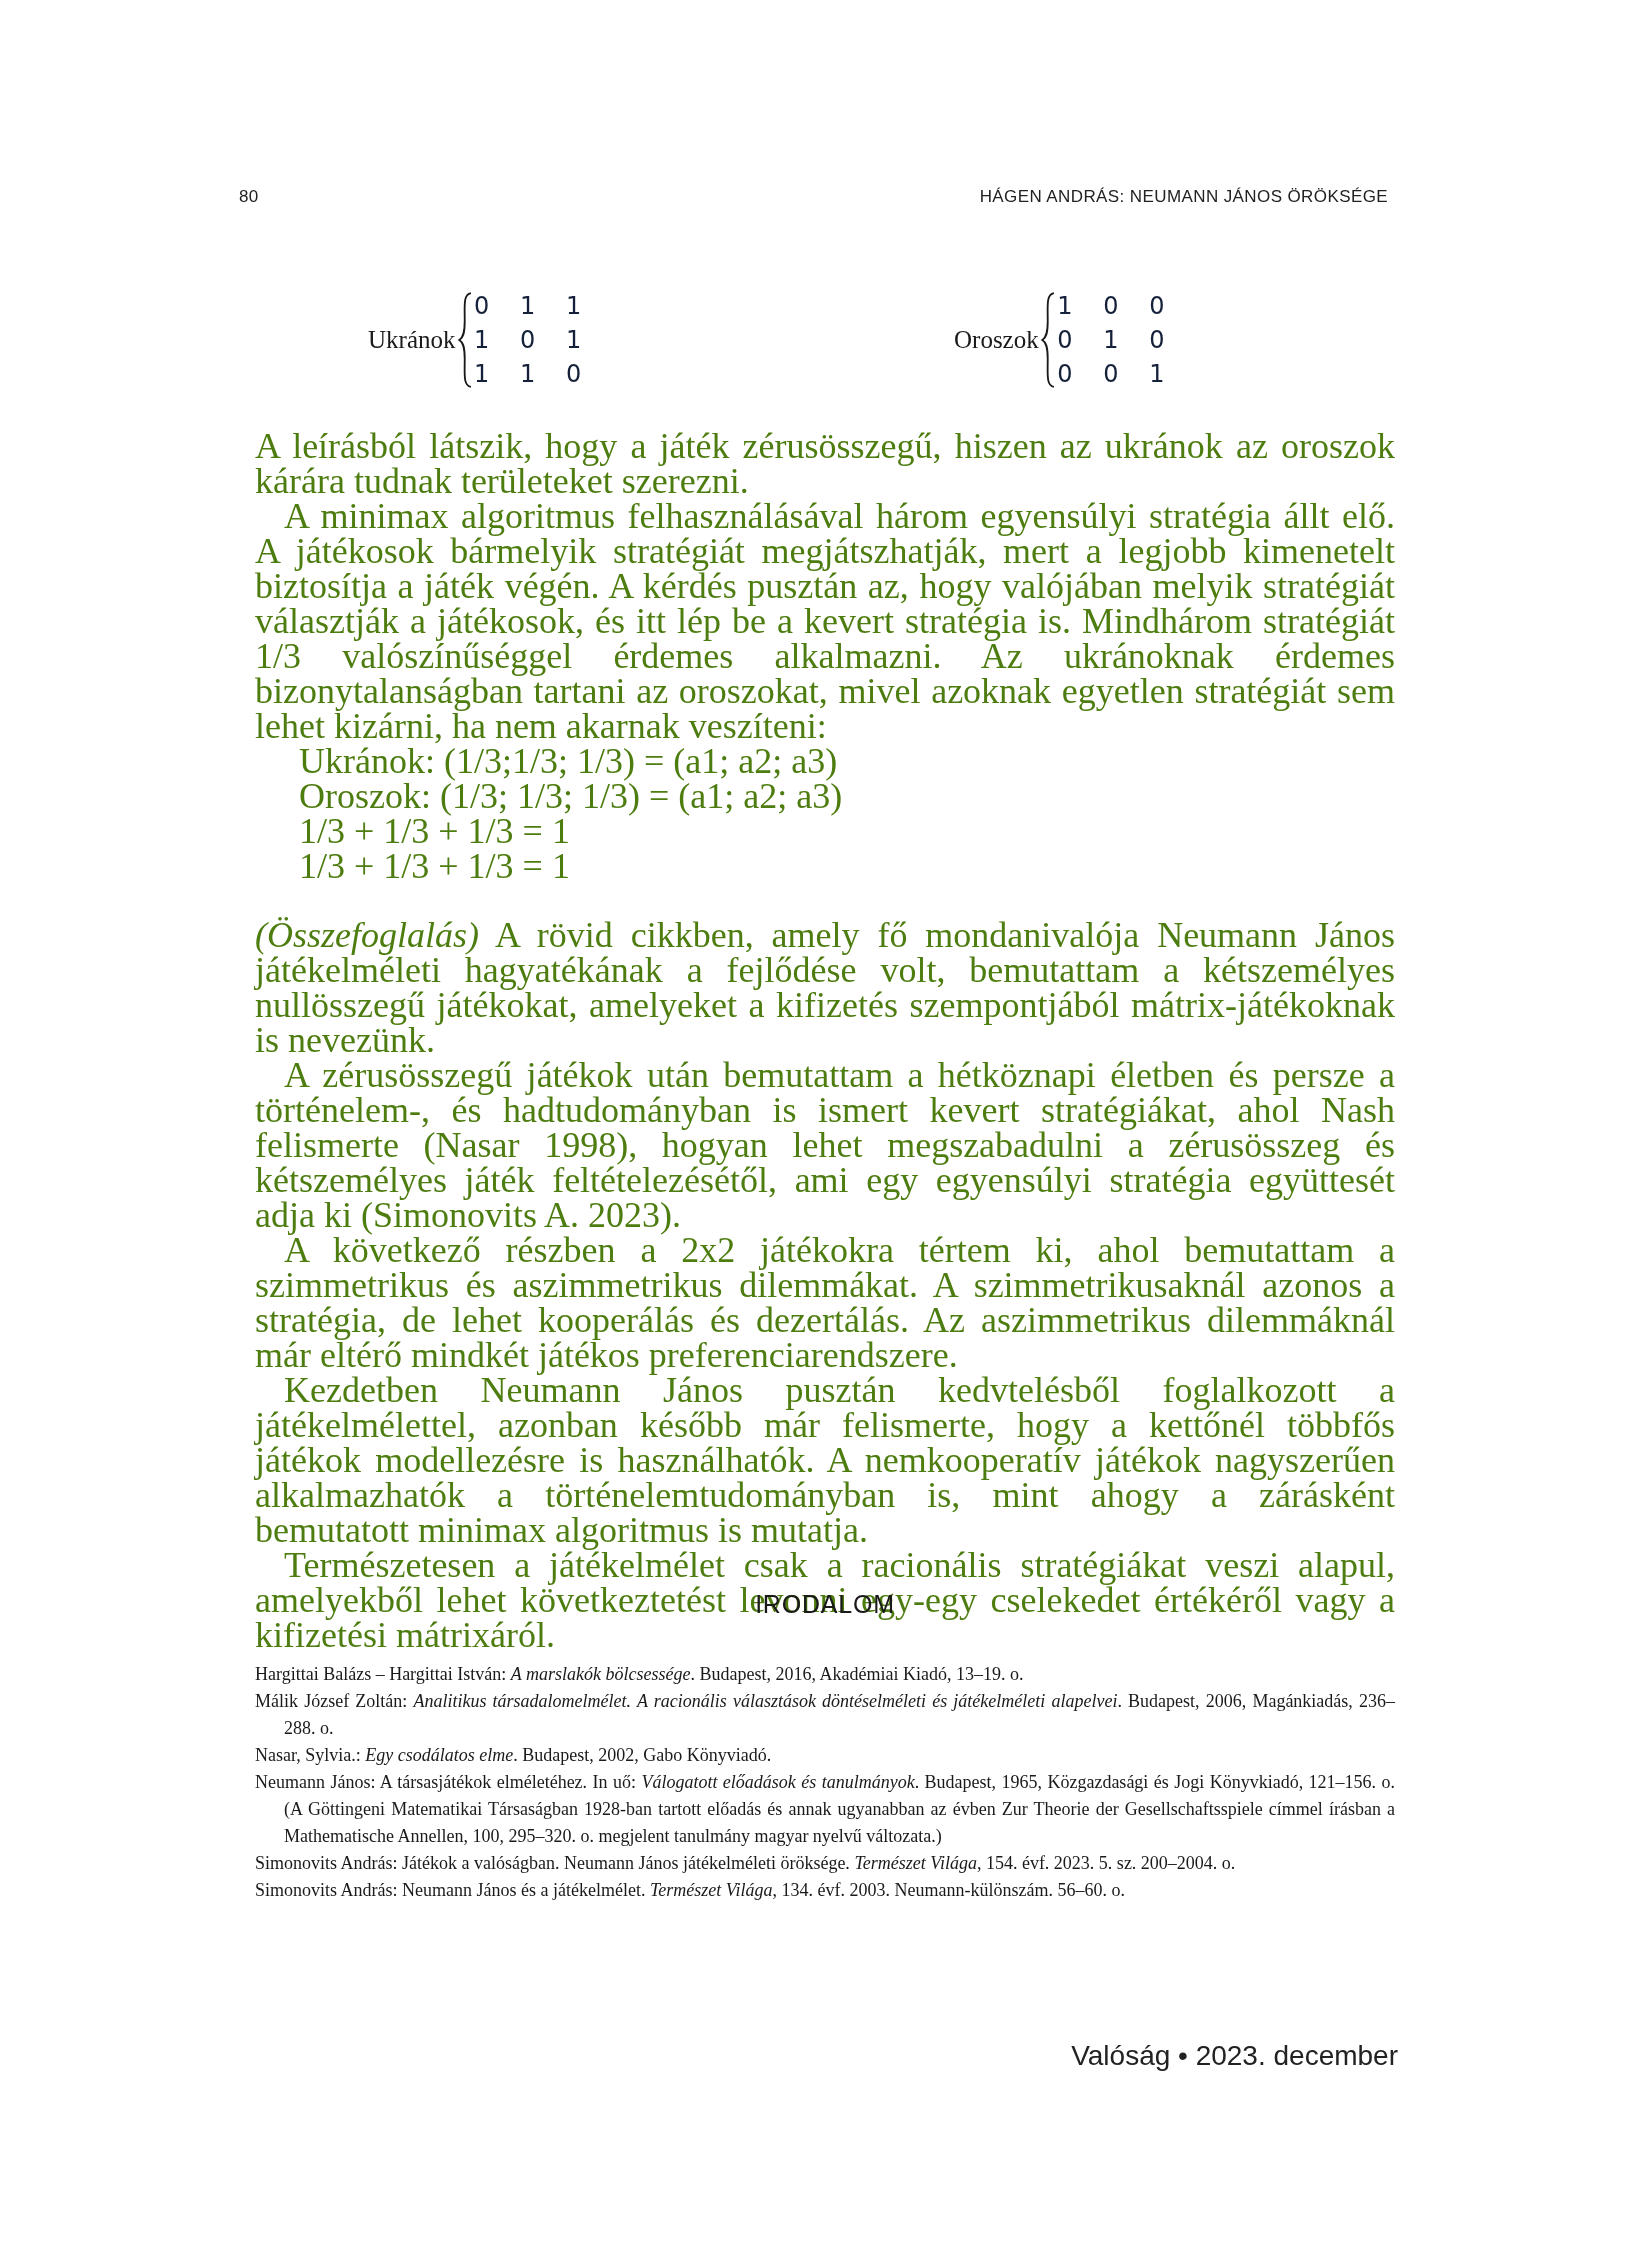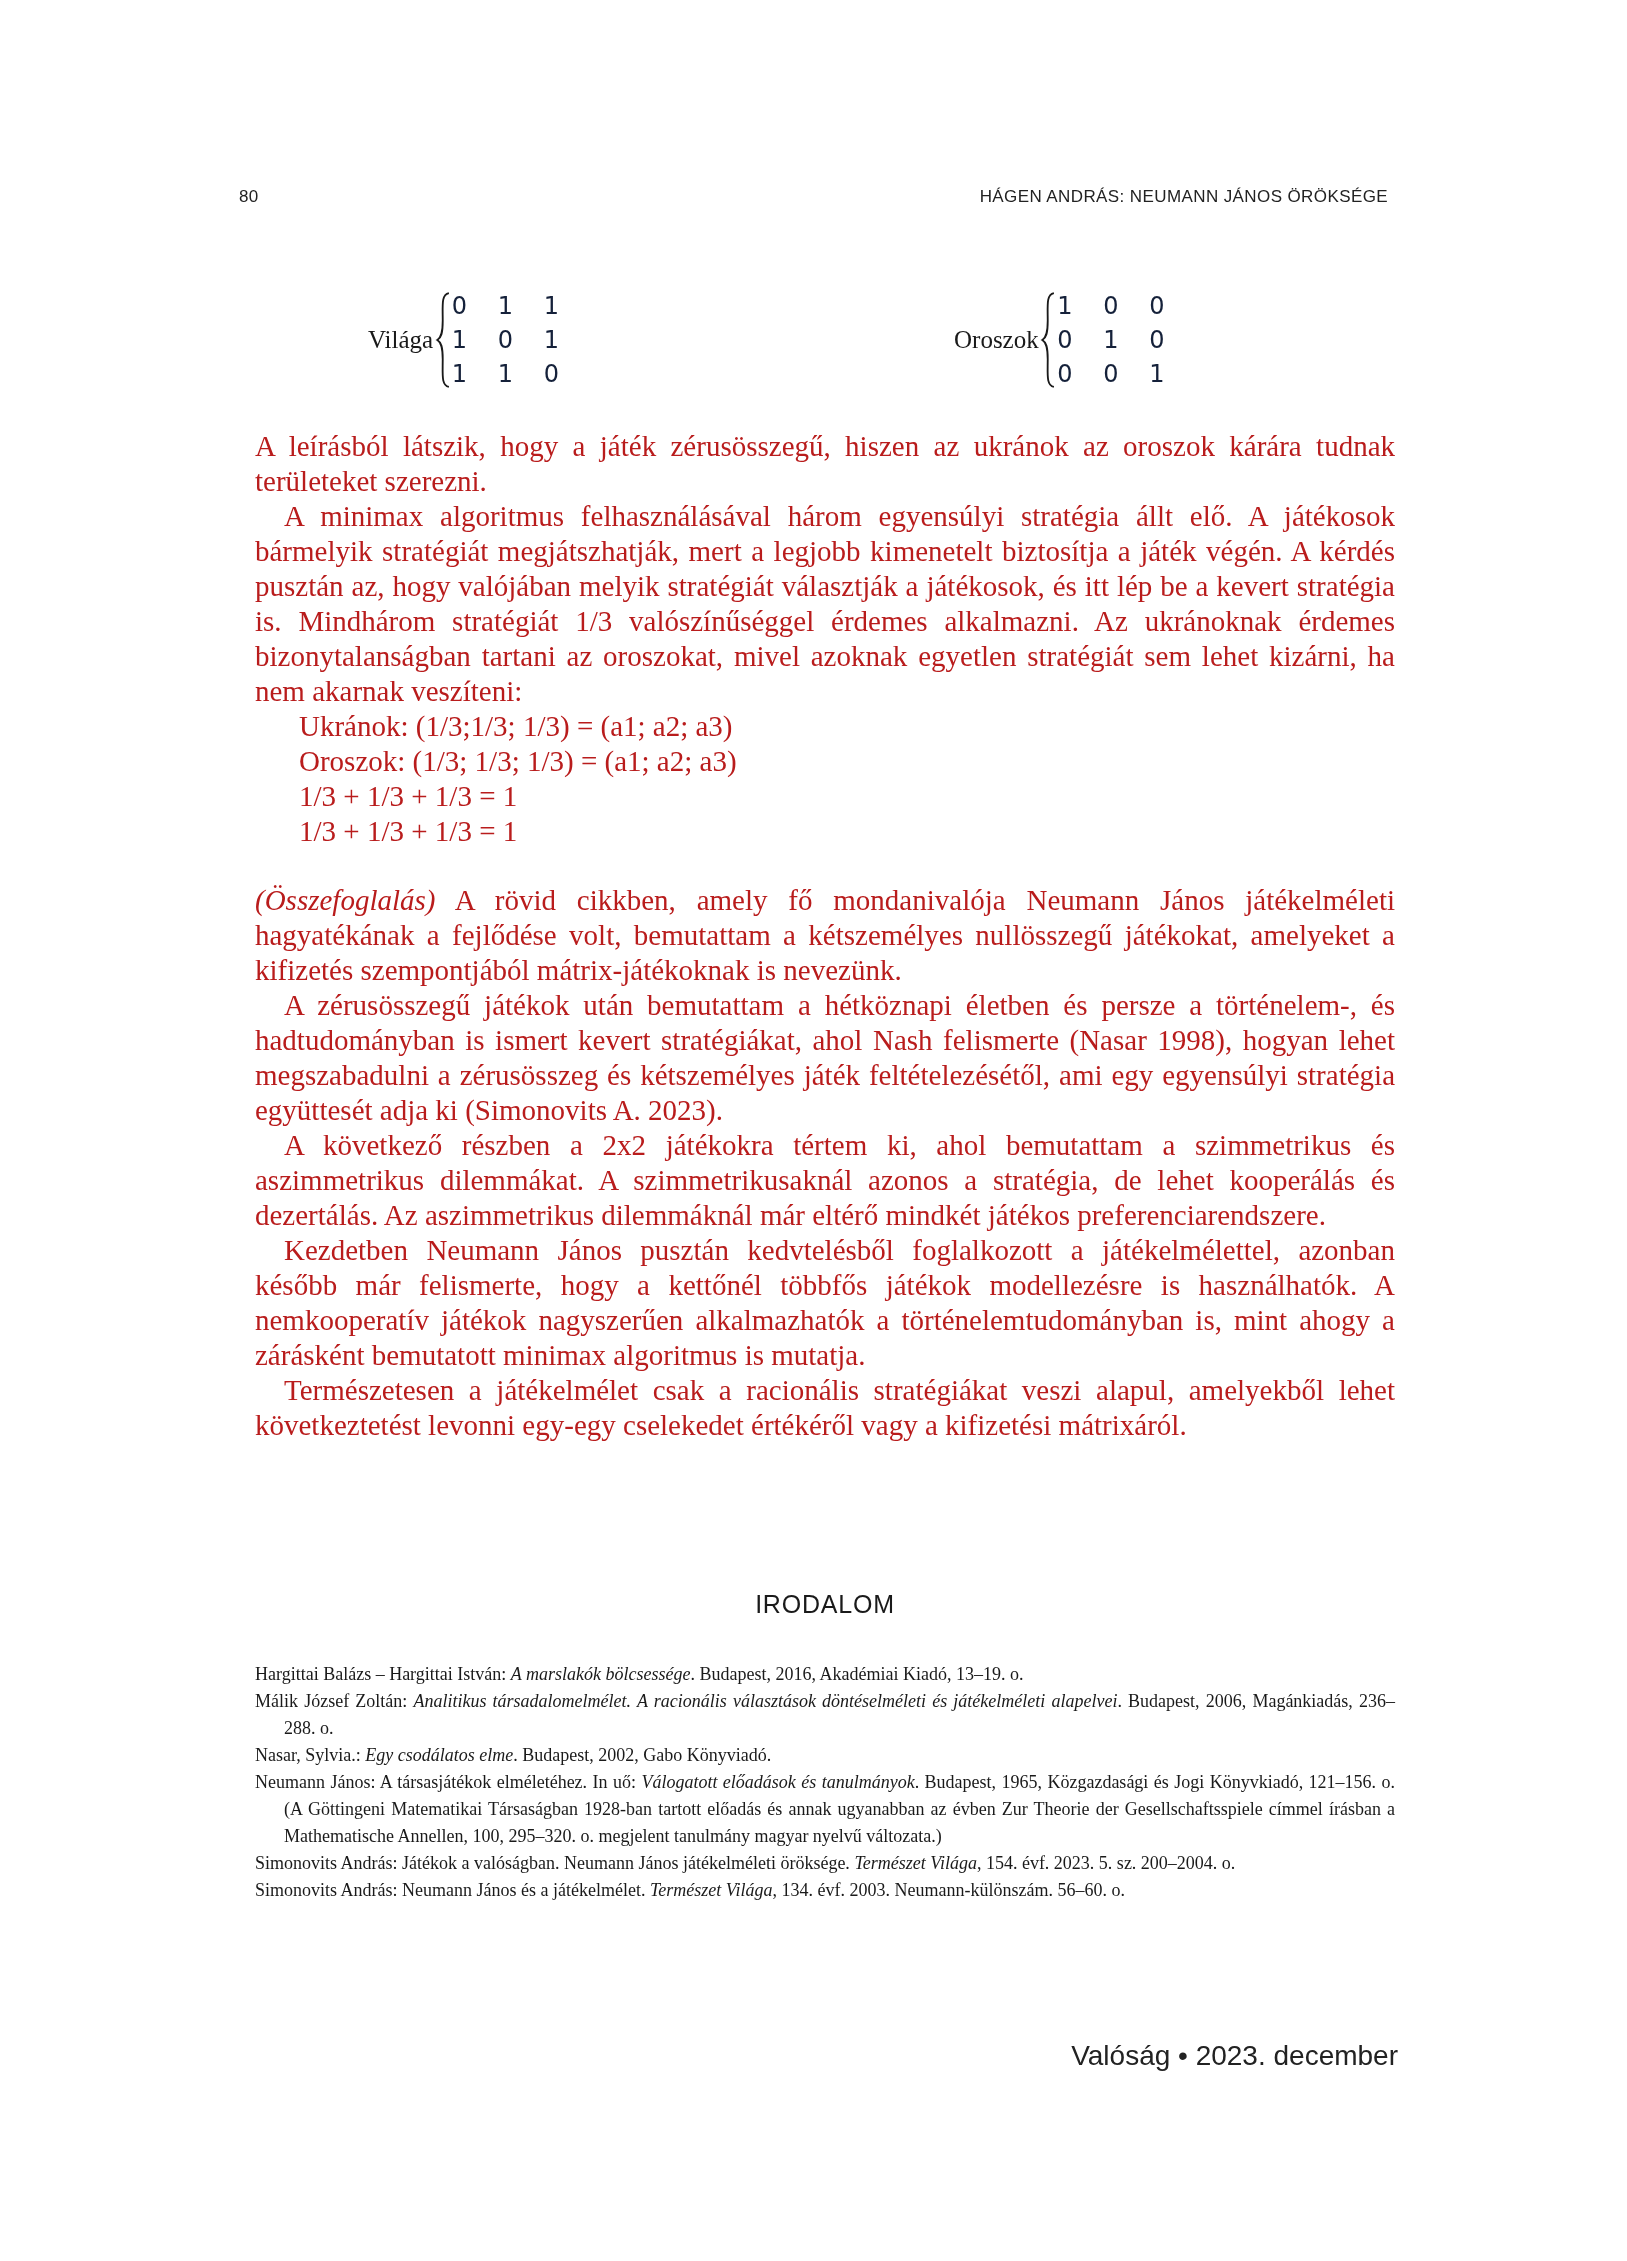--- a/index.html
+++ b/index.html
@@ -26,22 +26,22 @@
   .brace svg { width: 17px; height: 100px; display: block; }
   .matrix {
     display: grid; grid-template-columns: repeat(3, 46px); grid-auto-rows: 34px;
     font-family: "DejaVu Sans", "Liberation Sans", sans-serif;
     font-size: 24px; color: #15213a; align-items: center;
   }
   .matrix span { display: block; }
 
   .body-text {
     position: absolute; left: 255px; width: 1140px; top: 429px;
-    font-size: 29px; line-height: 35px; text-align: justify;
-    color: #b91c1c;
+    font-size: 36px; line-height: 35px; text-align: justify;
+    color: #4d7c0f;
   }
   .body-text p { margin: 0; }
   .body-text p.indent { text-indent: 29px; }
   .body-text .eq { padding-left: 44px; margin: 0; }
   .body-text .gap { height: 34px; }
   .body-text em { font-style: italic; }
 
   .section-title {
     position: absolute; top: 1590px; left: 255px; width: 1140px; text-align: center;
     font-family: "Liberation Sans", "DejaVu Sans", sans-serif;
@@ -65,21 +65,21 @@
 </style>
 </head>
 <body>
 
 <div class="running-head">
   <span class="pageno">80</span>
   <span class="title">HÁGEN ANDRÁS: NEUMANN JÁNOS ÖRÖKSÉGE</span>
 </div>
 
 <div class="matrix-block ukr">
-  <span class="matrix-label">Világa</span>
+  <span class="matrix-label">Ukránok</span>
   <span class="brace">
     <svg viewBox="0 0 22 130">
         <path d="M18 4 C8 6, 10 20, 10 40 C10 56, 8 62, 3 65 C8 68, 10 74, 10 90 C10 110, 8 124, 18 126" fill="none" stroke="#1a1a1a" stroke-width="2.4"></path>
       </svg>
   </span>
   <div class="matrix">
     <span>0</span>
     <span>1</span>
     <span>1</span>
     <span>1</span>

